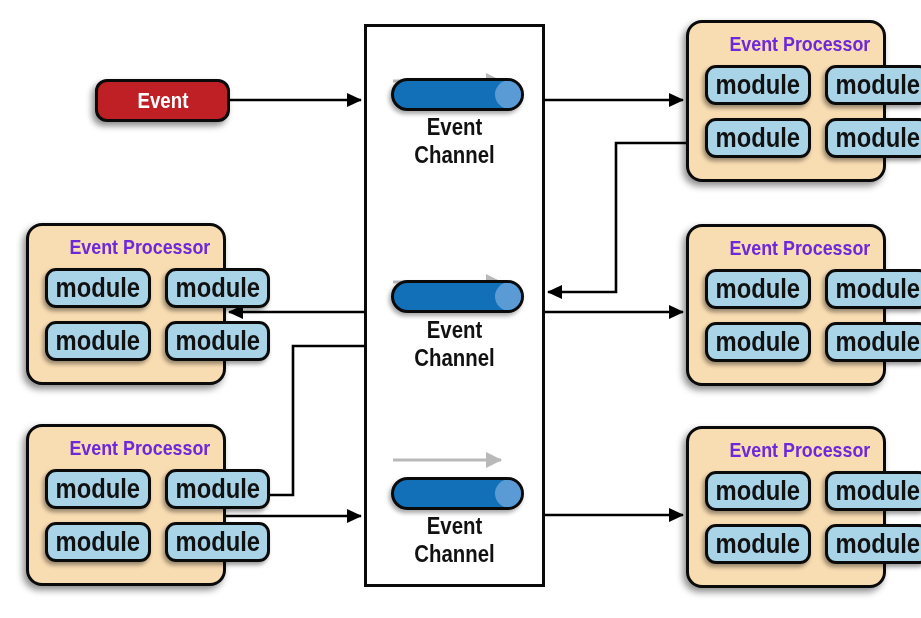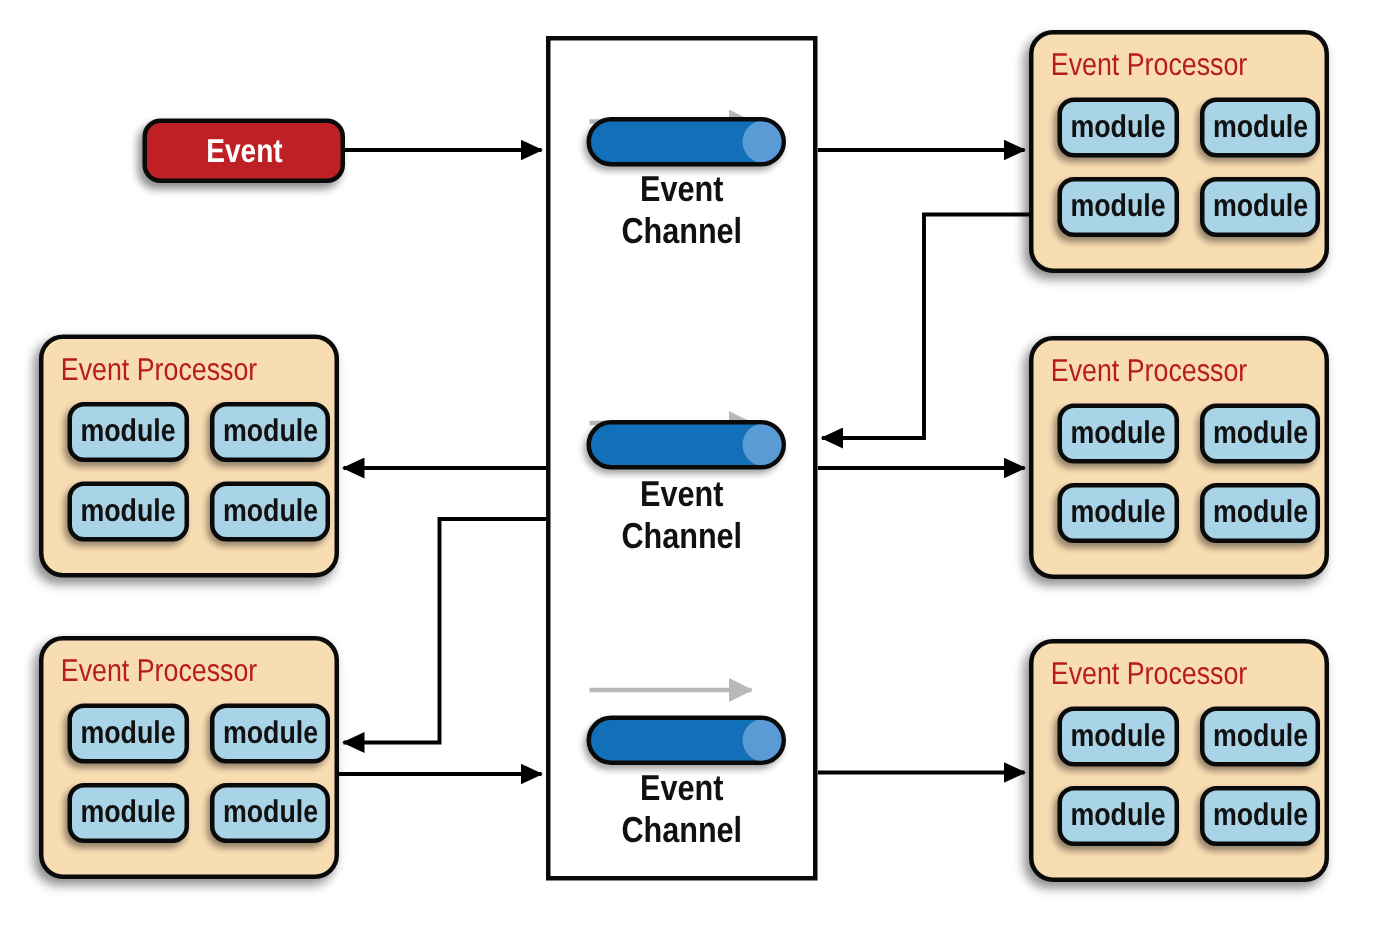--- a/index.html
+++ b/index.html
@@ -109,42 +109,42 @@
     box-sizing: border-box;
     background: #f8dcb2;
     border: 3px solid #0a0a0a;
     border-radius: 16px;
     box-shadow: -3px 4px 7px rgba(0,0,0,0.45);
     z-index: 2;
   }
   .ptitle {
     margin-top: 9px;
     width: 100%;
-    text-align: left;
+    text-align: right;
     font-size: 21px;
-    font-weight: normal;
-    color: #b91c1c;
+    font-weight: bold;
+    color: #6d28d9;
   }
   .ptitle span { display: inline-block; transform: scaleX(0.85); }
   .pgrid {
     display: grid;
     grid-template-columns: 1fr 1fr;
     column-gap: 14px;
     row-gap: 13px;
     padding: 9px 16px 0 16px;
   }
   .module {
     height: 40px;
     box-sizing: border-box;
     background: #a9d4e8;
     border: 3px solid #0a0a0a;
     border-radius: 11px;
     box-shadow: -2px 3px 4px rgba(0,0,0,0.4);
     display: flex; align-items: center; justify-content: center;
-    font-size: 21px;
+    font-size: 28px;
     font-weight: bold;
     color: #111111;
   }
   .p-tr { left: 686px; top: 20px; }
   .p-mr { left: 686px; top: 224px; }
   .p-br { left: 686px; top: 426px; }
   .p-ml { left: 26px;  top: 223px; }
   .p-bl { left: 26px;  top: 424px; }
 </style>
 </head>

